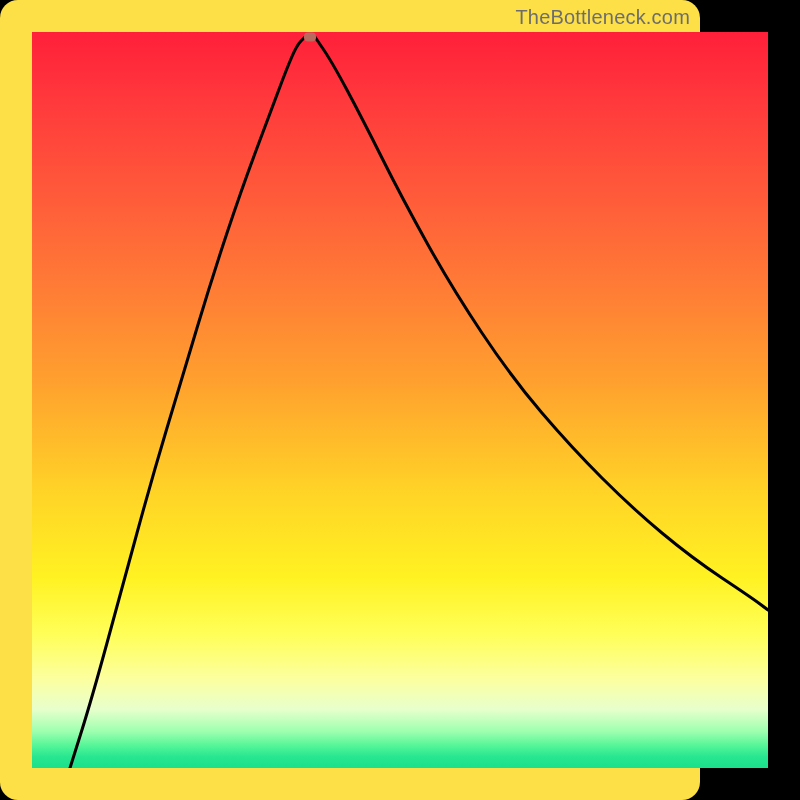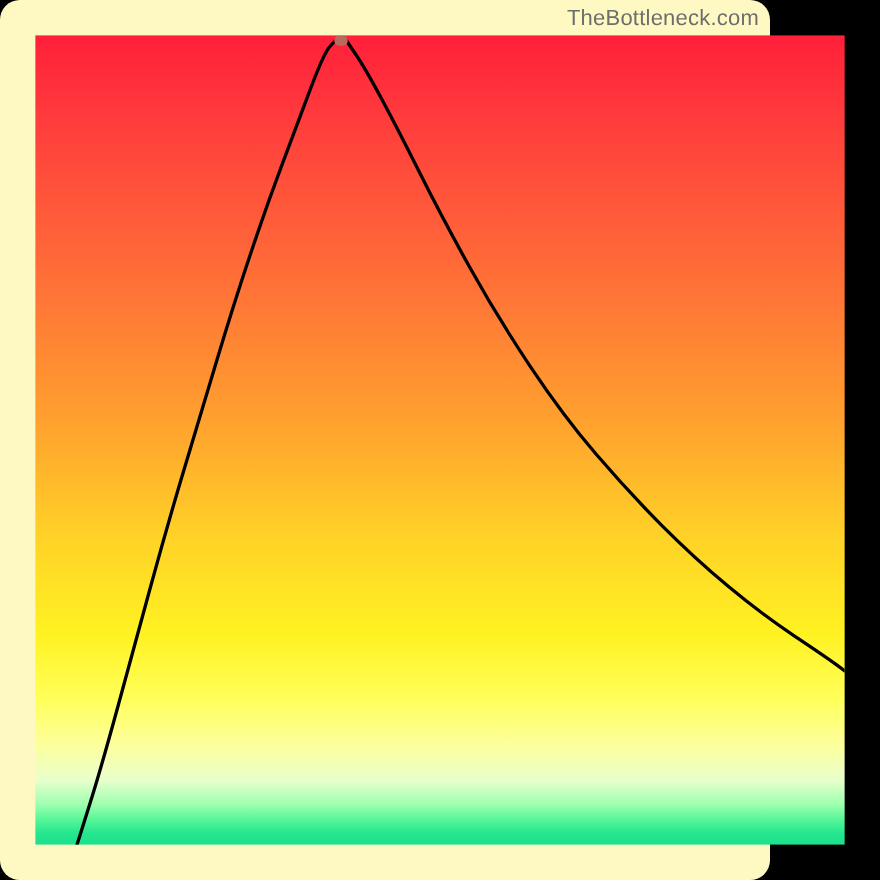--- a/index.html
+++ b/index.html
@@ -7,21 +7,21 @@
     width: 800px;
     height: 800px;
     overflow: hidden;
     background: #000;
     font-family: Arial, Helvetica, sans-serif;
   }
   .frame {
     position: relative;
     width: 700px;
     height: 800px;
-    background: #fef9c3;
+    background: #fde047;
     border-radius: 18px;
   }
   .plot-area {
     position: absolute;
     left: 32px;
     top: 32px;
     width: 736px;
     height: 736px;
     overflow: hidden;
   }

